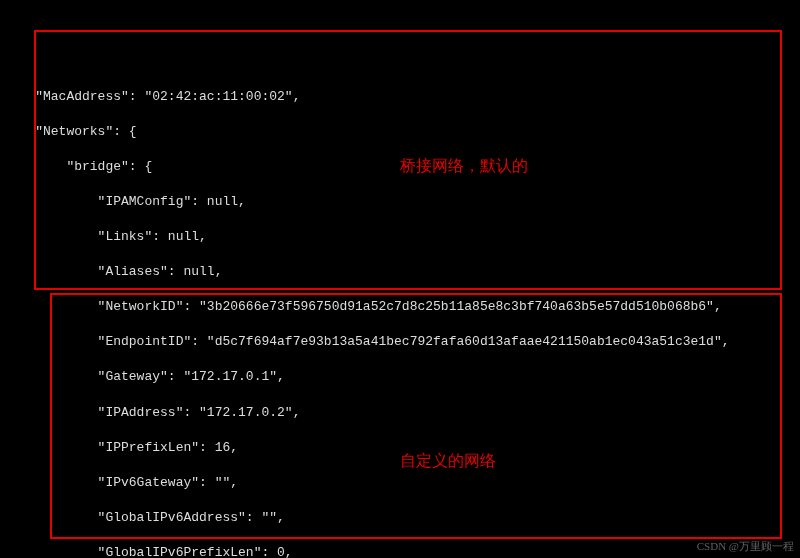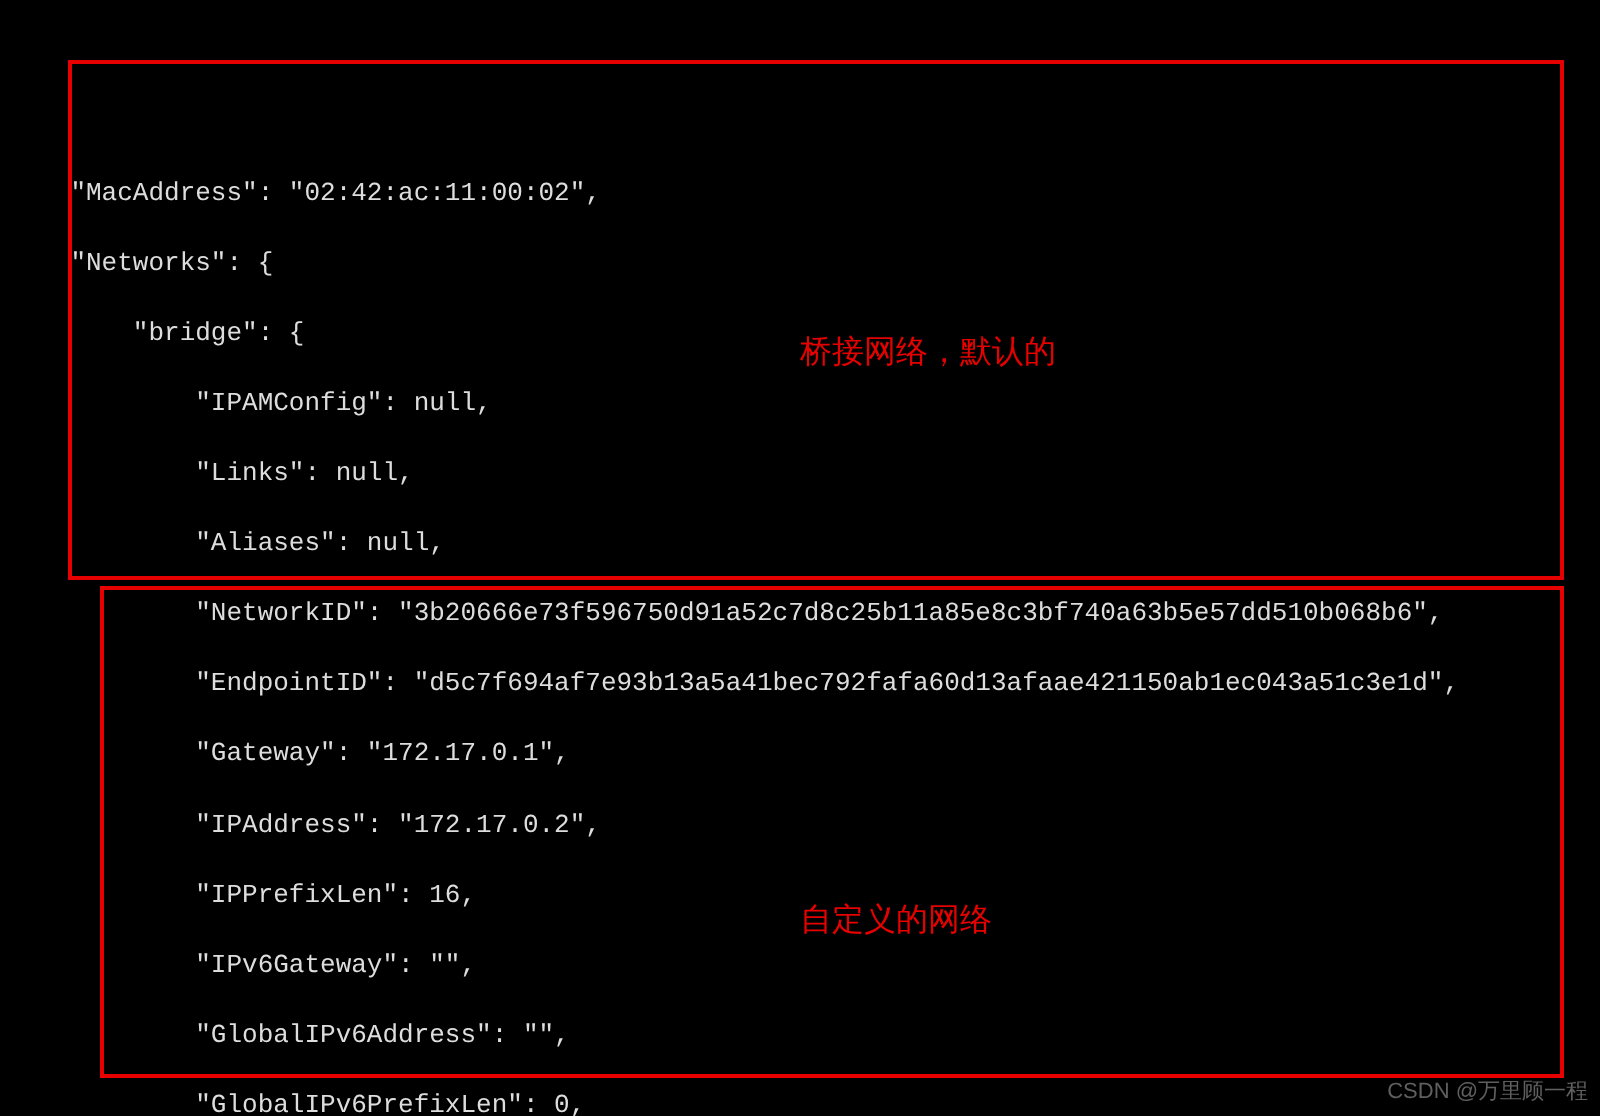--- a/index.html
+++ b/index.html
@@ -29,21 +29,21 @@
     font-family: "Microsoft YaHei","SimSun",sans-serif;
     font-size: 16px;
     white-space: normal;
     pointer-events: none;
   }
   .watermark {
     position: absolute;
     right: 6px;
     bottom: 4px;
     color: #888;
-    font-family: Liberation Sans, sans-serif;
+    font-family: Liberation Serif, serif;
     font-size: 11px;
     opacity: 0.7;
   }
   .ln { display: block; }
 </style>
 </head>
 <body>
 
 
 
@@ -82,19 +82,19 @@
 
 
 
 
 
 </div>
 
 <div class="box" style="left:34px; top:30px; width:748px; height:260px;"></div>
 <div class="box" style="left:50px; top:293px; width:732px; height:246px;"></div>
 
-<div class="annotation" style="left:400px; top:166px;">桥接网络，默认的</div>
+<div class="annotation" style="left:400px; top:155px;">桥接网络，默认的</div>
 <div class="annotation" style="left:400px; top:450px;text-align:center;">自定义的网络</div>
 
 <div class="watermark">CSDN @万里顾一程</div>
 
 
 
 
 </body></html>

